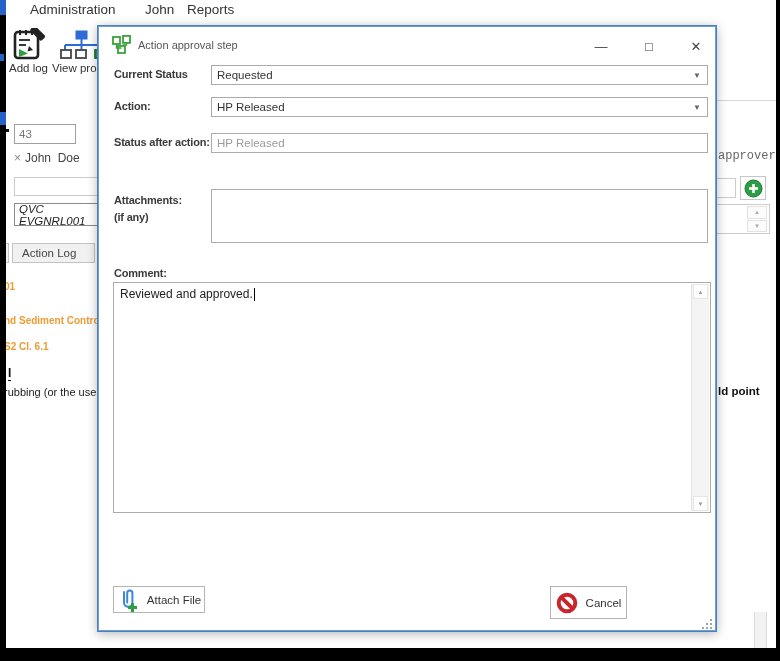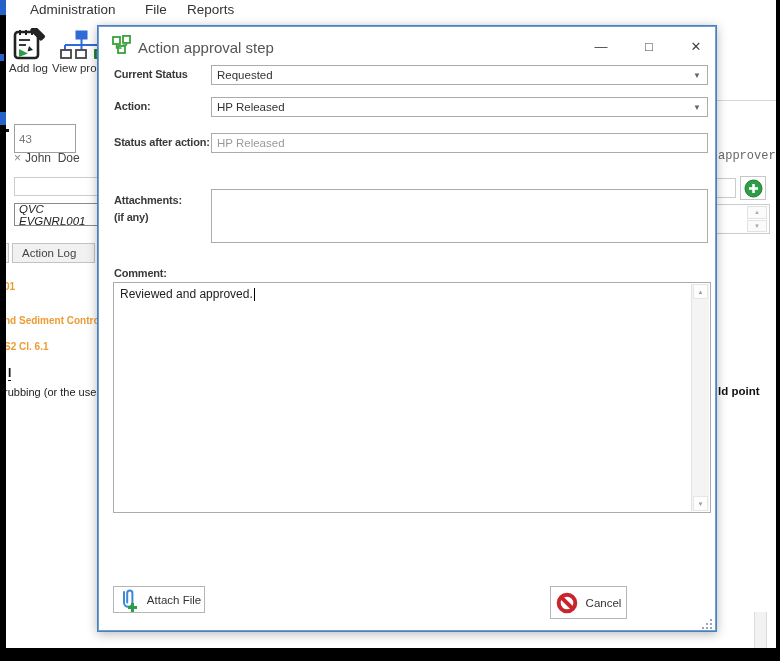--- a/index.html
+++ b/index.html
@@ -33,21 +33,21 @@
   .icon-btn{border:1px solid #c6c6c6;background:#fff;z-index:1;display:flex;align-items:center;justify-content:center;box-sizing:border-box;}
   .spinner{border:1px solid #ccc;background:#fff;z-index:1;box-sizing:border-box;}
   .spin-col{position:absolute;right:2px;top:1px;width:20px;height:26px;display:flex;flex-direction:column;gap:1px;}
   .spin-btn{flex:1;background:#fbfbfb;border:1px solid #e2e2e2;font-size:6px;color:#aaa;
     display:flex;align-items:center;justify-content:center;box-sizing:border-box;}
   .scroll-strip{background:#f2f2f2;border-left:1px solid #dcdcdc;border-right:1px solid #dcdcdc;z-index:1;box-sizing:border-box;}
   
   .dialog{left:97px;top:25px;width:620px;height:607px;background:#fff;
     border:1px solid #4a80bd;box-shadow:0 2px 10px rgba(0,0,0,.28), inset 0 0 0 1px #6f9fd2;
     z-index:20;box-sizing:border-box;}
-  .dlg-title{left:40px;top:13px;font-size:15px;color:#555;}
+  .dlg-title{left:40px;top:13px;font-size:11px;color:#555;}
   .win-ctl{top:8px;width:32px;height:24px;display:flex;align-items:center;justify-content:center;
     font-size:13px;color:#444;cursor:default;}
   .dlg-label{font-size:11px;font-weight:bold;color:#3a3a3a;letter-spacing:-0.2px;white-space:nowrap;}
   .combo{border:1px solid #ababab;background:#fff;box-sizing:border-box;
     font-size:11.5px;color:#333;display:flex;align-items:center;padding-left:5px;}
   .combo .arrow{position:absolute;right:6px;top:50%;transform:translateY(-50%);font-size:8px;color:#666;}
   .txt-readonly{border:1px solid #ababab;background:#fff;box-sizing:border-box;
     font-size:11.5px;color:#9a9a9a;display:flex;align-items:center;padding-left:5px;}
   .box-plain{border:1px solid #ababab;background:#fff;box-sizing:border-box;}
   .comment-box{border:1px solid #ababab;background:#fff;box-sizing:border-box;font-size:12px;color:#222;}
@@ -57,21 +57,21 @@
   .vs-btn{position:absolute;left:1px;width:15px;height:15px;background:#fdfdfd;border:1px solid #e6e6e6;
     box-sizing:border-box;display:flex;align-items:center;justify-content:center;font-size:6px;color:#999;}
   .dlg-btn{border:1px solid #b5b5b5;background:#fff;box-sizing:border-box;display:flex;
     align-items:center;justify-content:center;gap:8px;font-size:11.5px;color:#333;cursor:default;}
   .grip{right:3px;bottom:3px;width:12px;height:12px;}
 </style>
 </head>
 <body>
 
 <span class="abs menu-item" style="left:30px;">Administration</span>
-<span class="abs menu-item" style="left:145px;">File</span>
+<span class="abs menu-item" style="left:145px;">John</span>
 <span class="abs menu-item" style="left:187px;">Reports</span>
 
 <div class="abs" style="left:12px;top:28px;z-index:1;">
   <svg width="36" height="32" viewBox="0 0 36 32">
     <rect x="3" y="4" width="23" height="26" rx="3" fill="#fff" stroke="#222" stroke-width="2.6"></rect>
     <line x1="8" y1="2" x2="8" y2="7" stroke="#222" stroke-width="2"></line>
     <line x1="14" y1="2" x2="14" y2="7" stroke="#222" stroke-width="2"></line>
     <line x1="20" y1="2" x2="20" y2="7" stroke="#222" stroke-width="2"></line>
     <line x1="7" y1="12" x2="18" y2="12" stroke="#222" stroke-width="1.8"></line>
     <line x1="7" y1="17" x2="14" y2="17" stroke="#222" stroke-width="1.8"></line>
@@ -90,21 +90,21 @@
     <line x1="5" y1="15" x2="5" y2="20" stroke="#2e6bd6" stroke-width="2"></line>
     <line x1="21.5" y1="15" x2="21.5" y2="20" stroke="#2e6bd6" stroke-width="2"></line>
     <line x1="40" y1="15" x2="40" y2="20" stroke="#2e6bd6" stroke-width="2"></line>
     <rect x="1" y="20" width="10" height="8" fill="#fff" stroke="#444" stroke-width="1.8"></rect>
     <rect x="16" y="20" width="10" height="8" fill="#fff" stroke="#444" stroke-width="1.8"></rect>
     <rect x="35" y="20" width="10" height="8" fill="#2e9e46" stroke="#1d7a33" stroke-width="1.8"></rect>
   </svg>
 </div>
 <span class="abs tool-label" style="left:52px;top:62px;">View prog</span>
 
-<div class="abs bg-input" style="left:14px;top:124px;width:62px;height:29px;">43</div>
+<div class="abs bg-input" style="left:14px;top:124px;width:62px;height:20px;">43</div>
 <div class="abs frag" style="left:0;top:129px;width:9px;height:3px;"></div>
 
 <div class="abs tag" style="left:14px;top:151px;"><span class="x">×</span><span>John  Doe</span></div>
 
 <div class="abs mini-input" style="left:14px;top:177px;width:86px;height:19px;"></div>
 
 <div class="abs bg-input" style="left:14px;top:203px;width:86px;height:23px;color:#222;border-color:#8a8a8a;font-style:italic;">QVC EVGNRL001</div>
 <div class="abs frag" style="left:0;top:208px;width:3px;height:8px;"></div>
 
 <div class="abs tab" style="left:0;top:243px;width:9px;height:20px;padding-left:2px;color:#333;">t</div>

